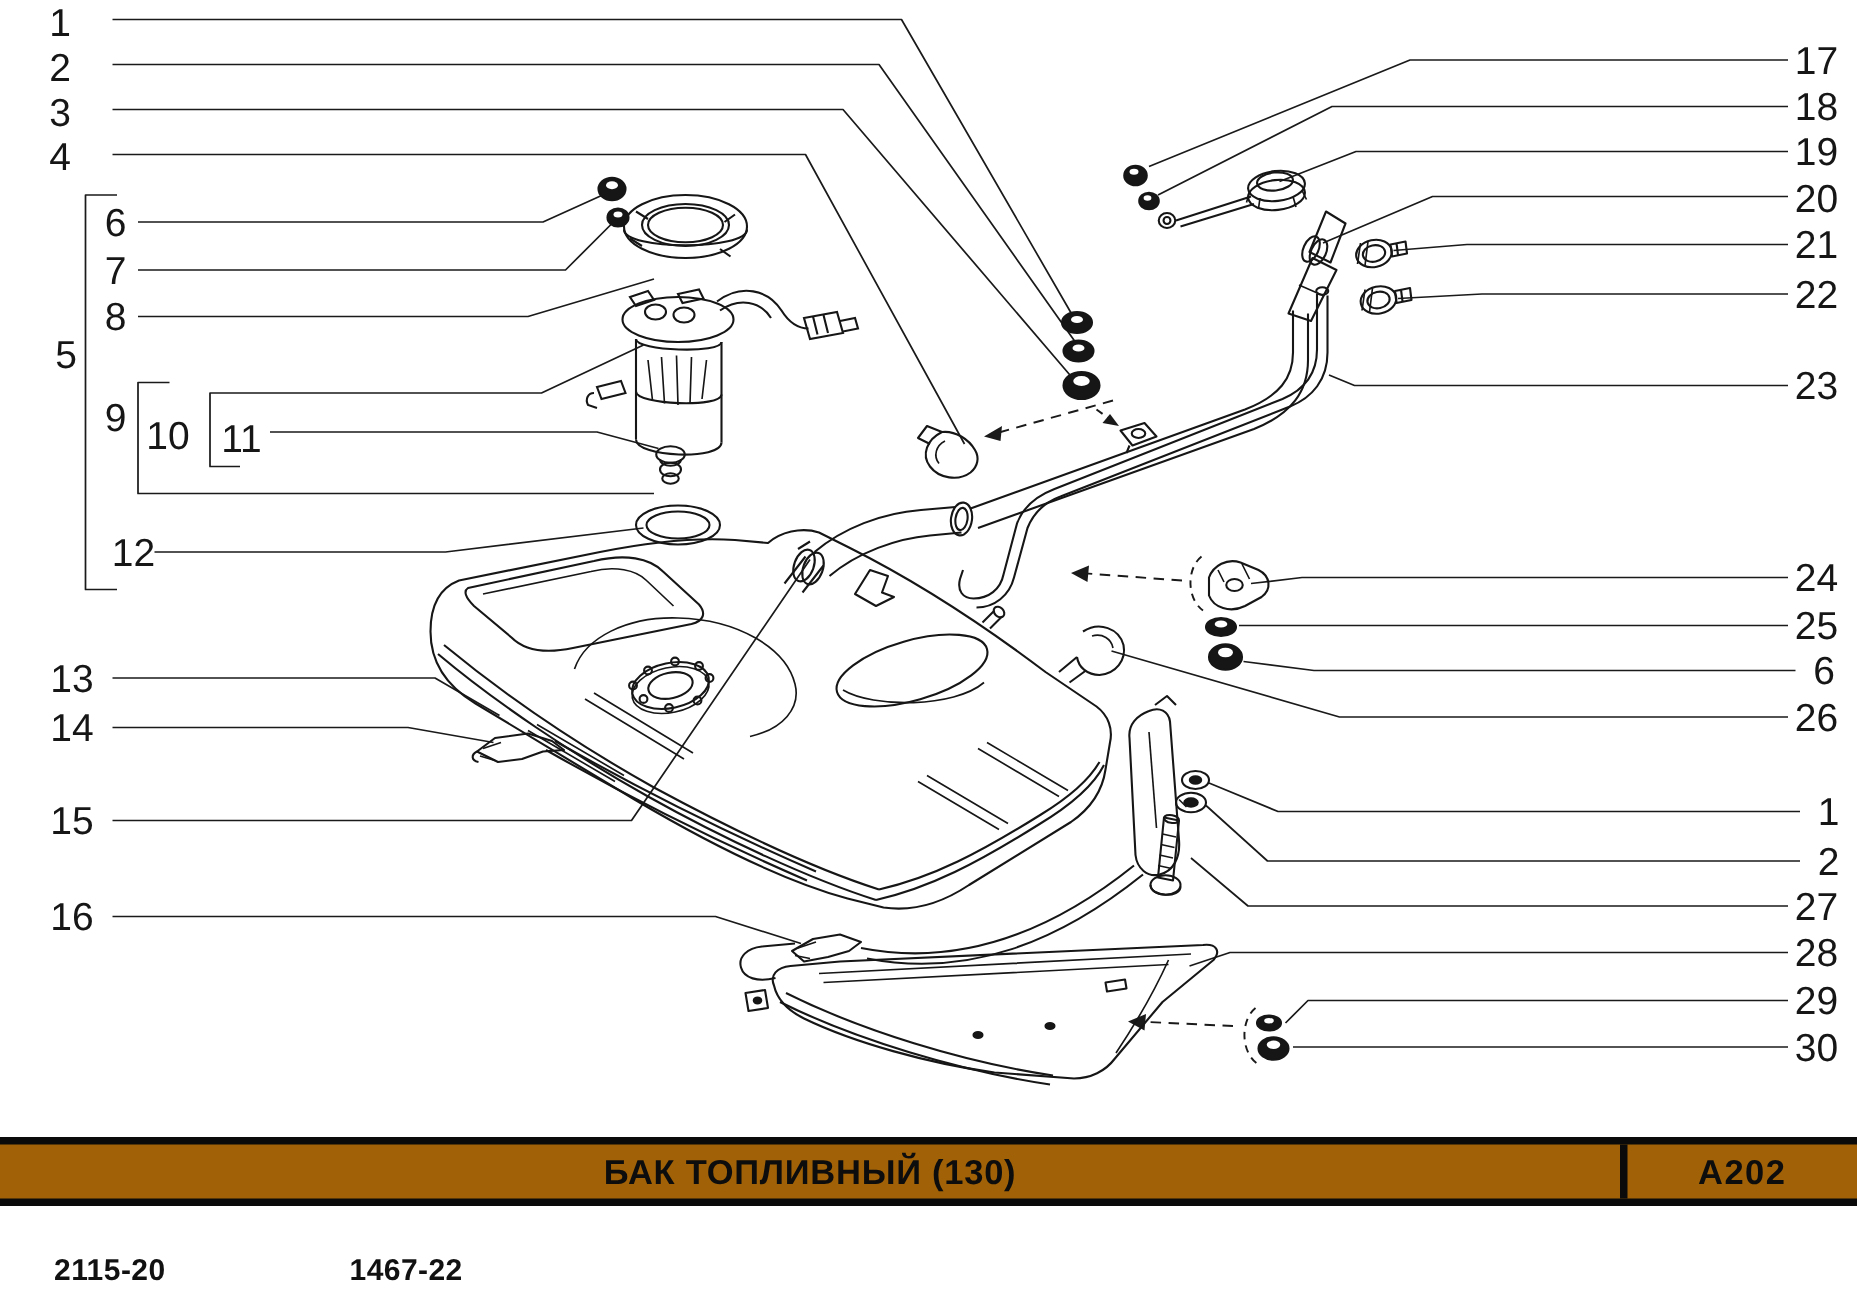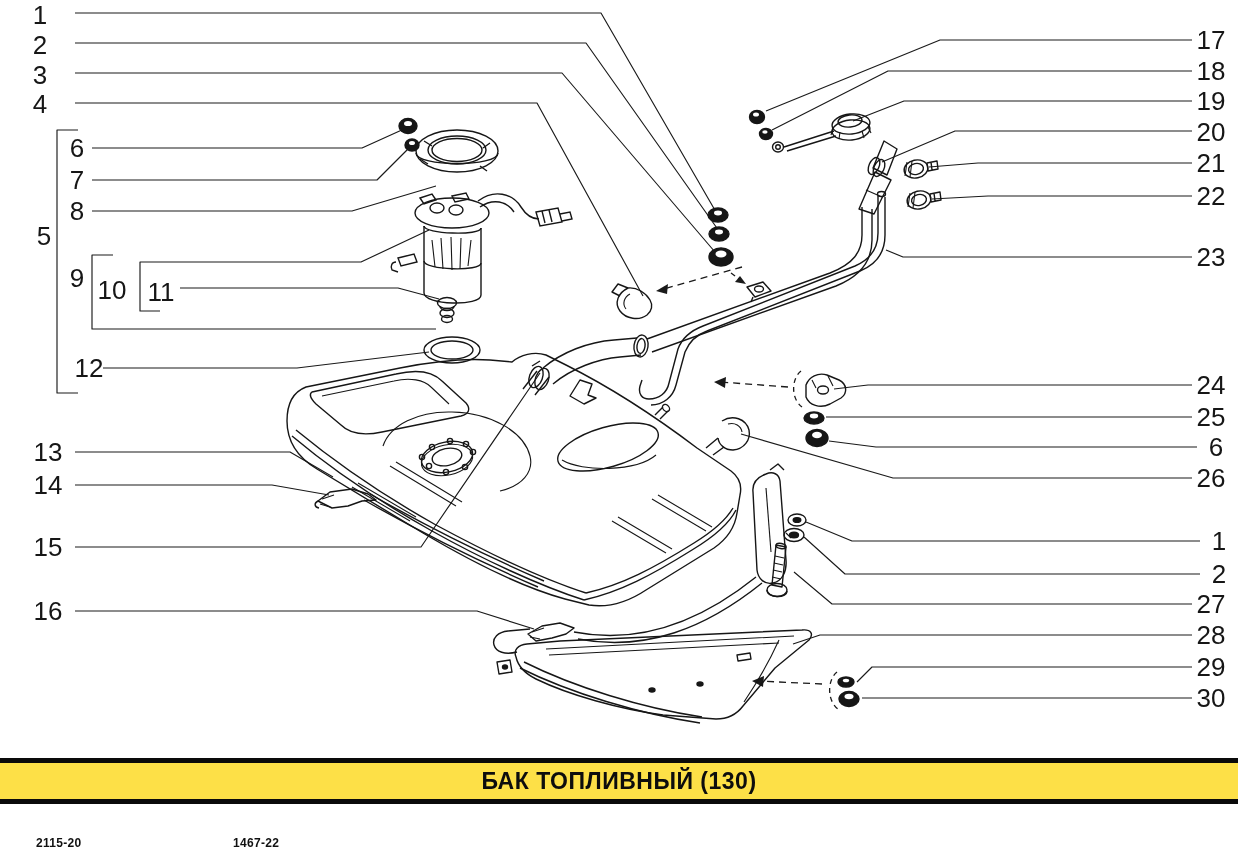--- a/index.html
+++ b/index.html
@@ -8,33 +8,33 @@
     font-family:"Liberation Sans",sans-serif;overflow:hidden;
   }
   svg{position:absolute;left:0;top:0;}
   svg text{
     font-family:"Liberation Sans",sans-serif;
     font-size:26px;fill:#161616;
   }
   .footer{
     position:absolute;left:0;top:758px;width:1238px;height:46px;
     box-sizing:border-box;border-top:5px solid #0a0a0a;border-bottom:5px solid #0a0a0a;
-    display:flex;background:#fde047;
+    display:flex;background:#a16207;
   }
   .footer .title-cell{
     flex:1;display:flex;align-items:center;justify-content:center;
     font-size:23px;font-weight:bold;color:#0d0d0d;letter-spacing:.5px;white-space:nowrap;
   }
   .footer .code-cell{
     width:158px;box-sizing:border-box;border-left:5px solid #0a0a0a;
     display:flex;align-items:center;justify-content:center;
     font-size:23px;font-weight:bold;color:#0d0d0d;letter-spacing:1px;
   }
   .model-code{
-    position:absolute;top:836px;font-size:12px;font-weight:bold;color:#111;letter-spacing:.3px;
+    position:absolute;top:836px;font-size:20px;font-weight:bold;color:#111;letter-spacing:.3px;
   }
   .model-code.m1{left:36px;}
   .model-code.m2{left:233px;}
 </style>
 </head>
 <body>
 
 <div class="page">
 
 <svg width="1238" height="864" viewBox="0 0 1238 864">
@@ -321,18 +321,19 @@
     <text x="1219" y="583">2</text>
     <text x="1211" y="613">27</text>
     <text x="1211" y="644">28</text>
     <text x="1211" y="676">29</text>
     <text x="1211" y="707">30</text>
   </g>
 </svg>
 
   <div class="footer">
     <div class="title-cell">БАК ТОПЛИВНЫЙ (130)</div>
+    <div class="code-cell">A202</div>
   </div>
 
   <span class="model-code m1">2115-20</span>
   <span class="model-code m2">1467-22</span>
 
 </div>
 
 </body></html>

